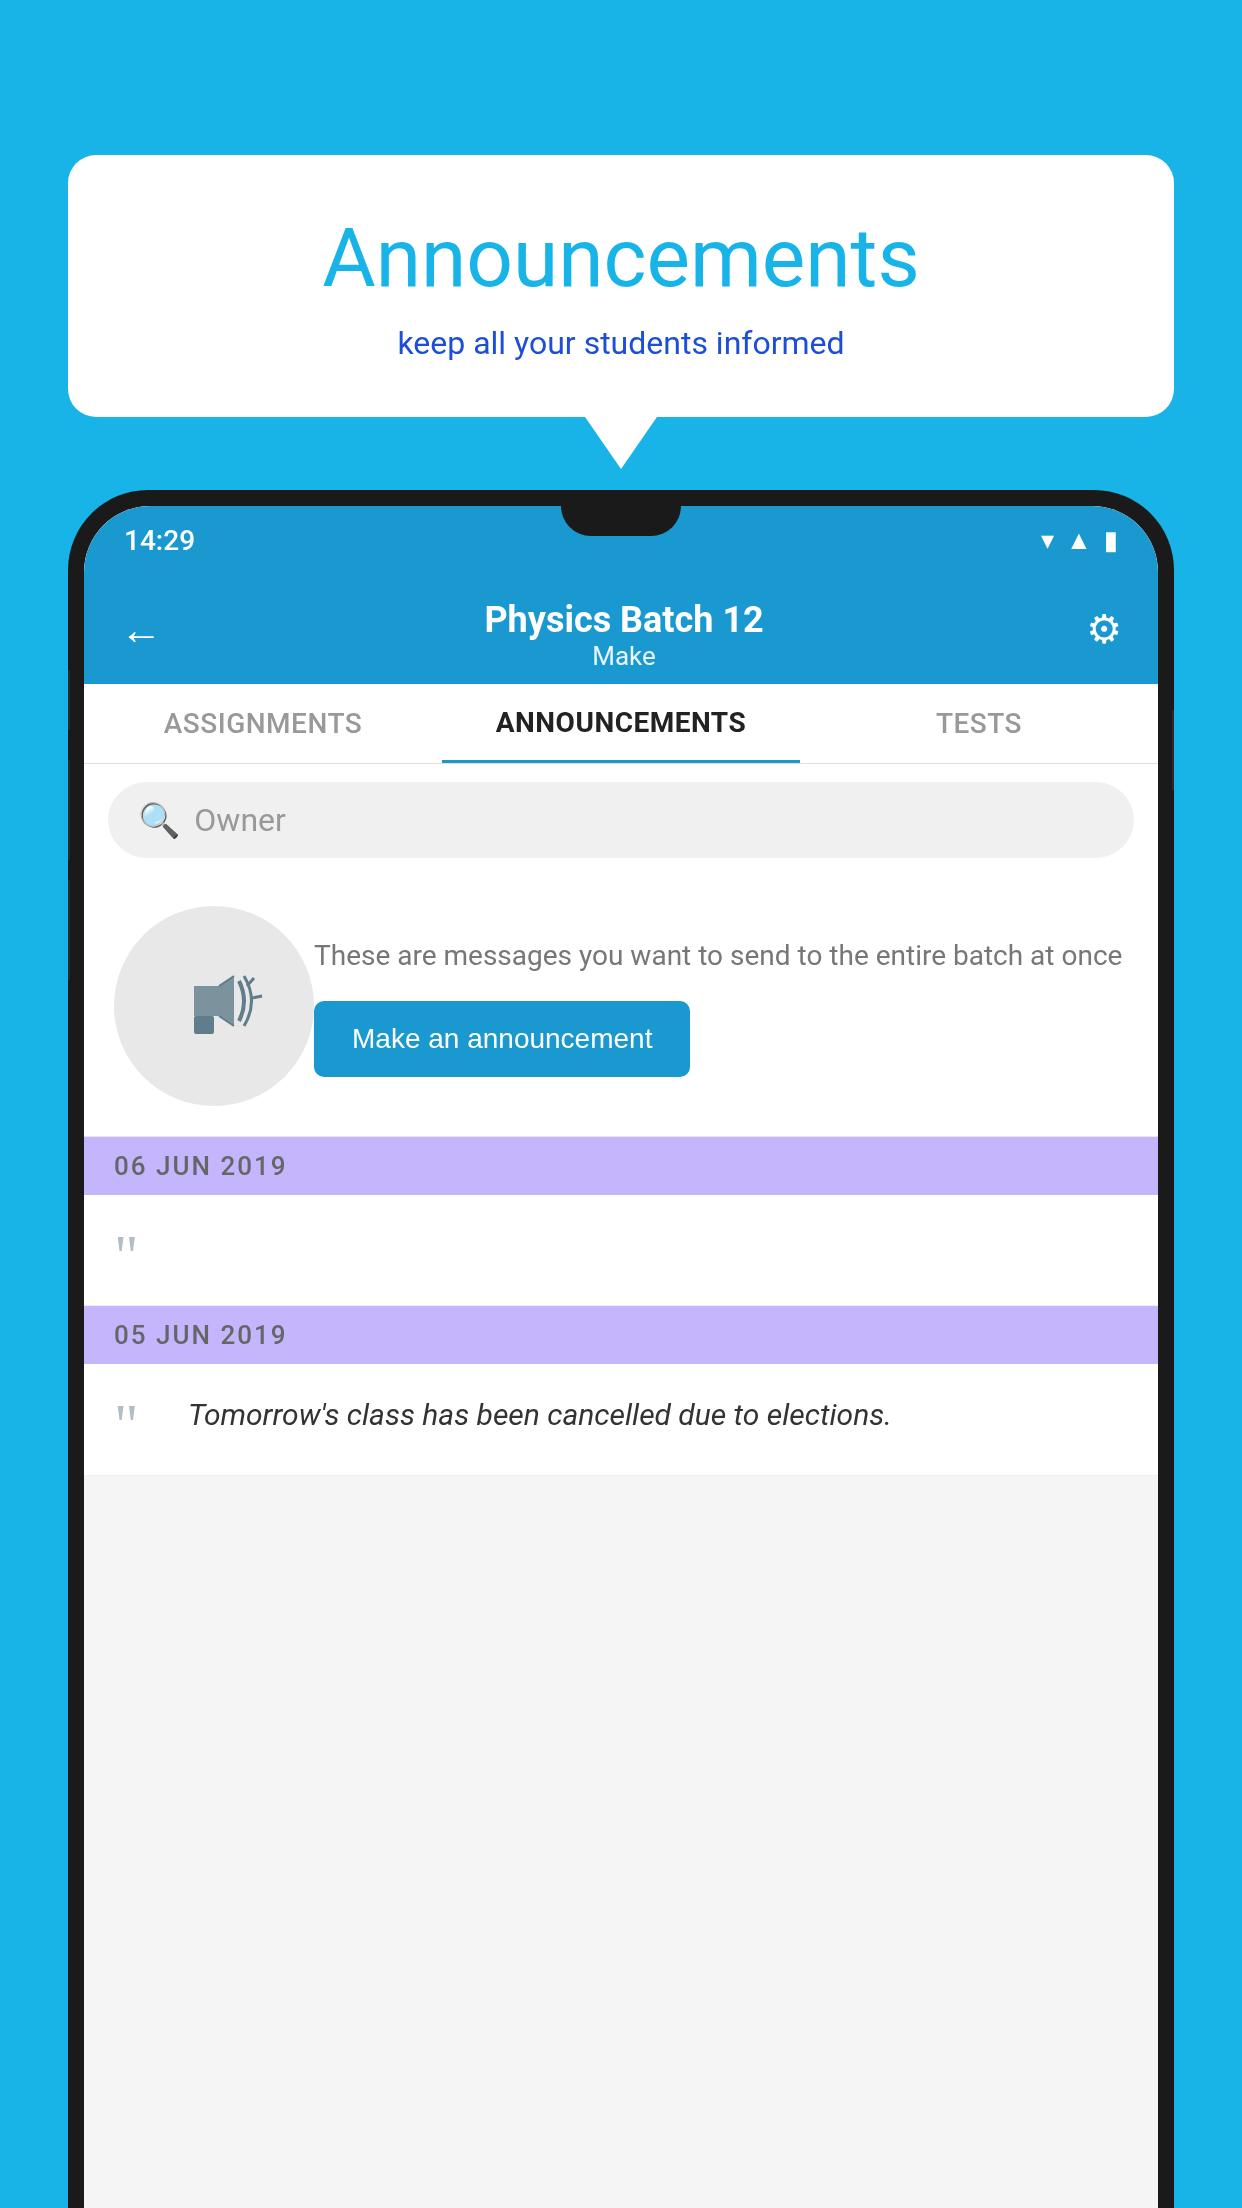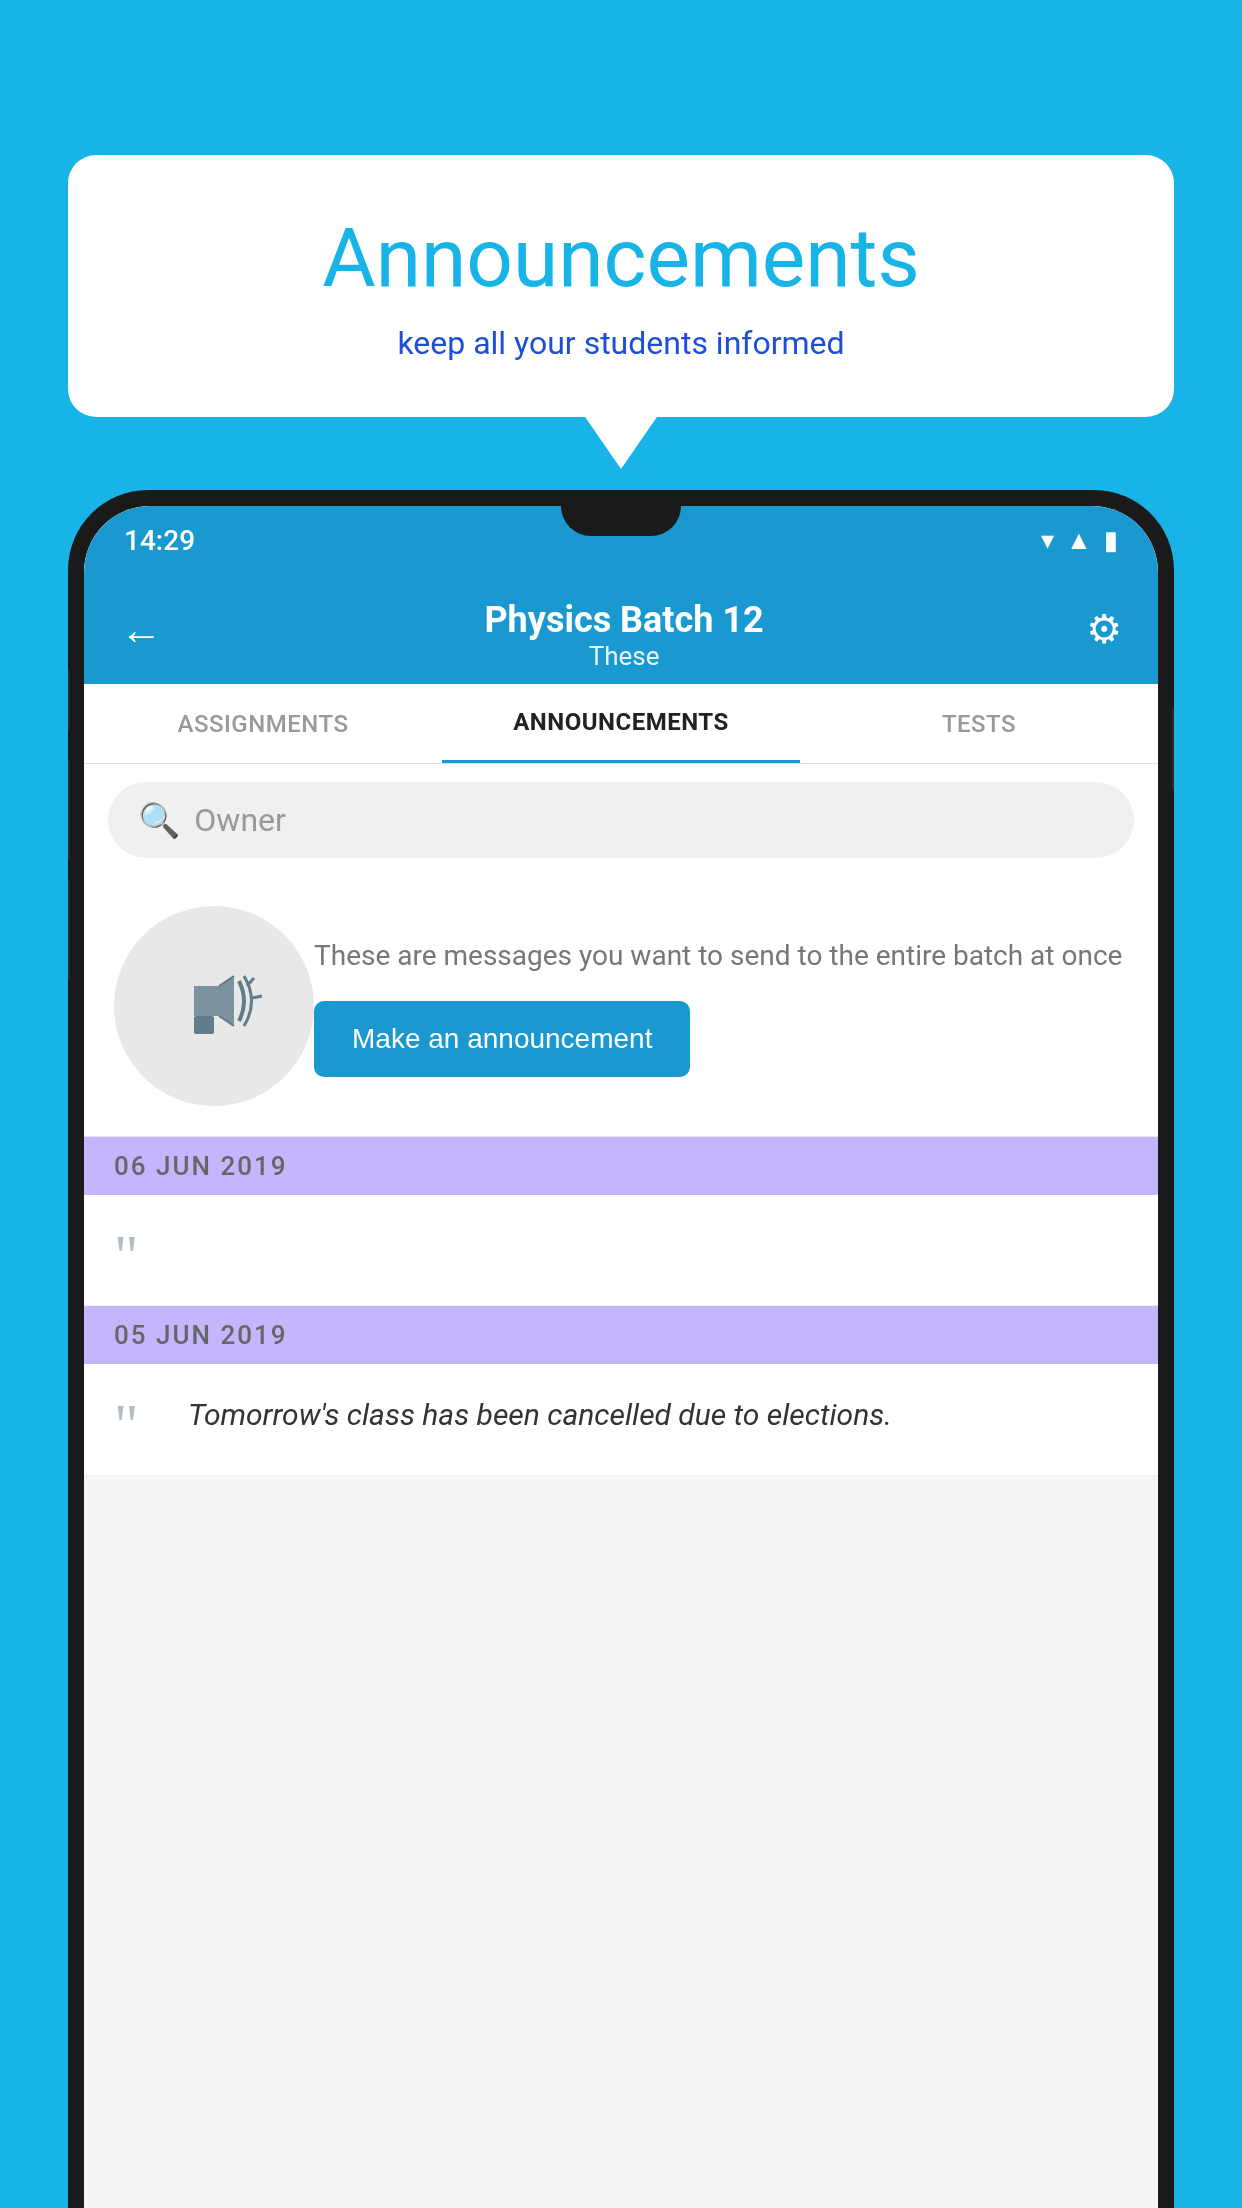--- a/index.html
+++ b/index.html
@@ -159,21 +159,21 @@
       background: white;
       display: flex;
       border-bottom: 1px solid #e0e0e0;
       height: 80px;
       align-items: center;
     }
 
     .tab {
       flex: 1;
       text-align: center;
-      font-size: 24px;
+      font-size: 28px;
       font-weight: 500;
       color: #999;
       height: 100%;
       display: flex;
       align-items: center;
       justify-content: center;
       cursor: pointer;
       letter-spacing: 0.5px;
     }
 
@@ -366,21 +366,21 @@
         <span style="color:white;font-size:26px;">▾</span>
         <span style="color:white;font-size:26px;">▲</span>
         <span style="color:white;font-size:26px;">▮</span>
       </div>
     </div>
 
     <div class="top-bar">
       <span class="back-icon">←</span>
       <div class="top-bar-title-area">
         <div class="top-bar-title">Physics Batch 12</div>
-        <div class="top-bar-subtitle">These</div>
+        <div class="top-bar-subtitle">Make</div>
       </div>
       <span class="settings-icon">⚙</span>
     </div>
 
     <div class="tabs">
       <div class="tab">
         <span>ASSIGNMENTS</span>
       </div>
       <div class="tab active">
         <span>ANNOUNCEMENTS</span>

